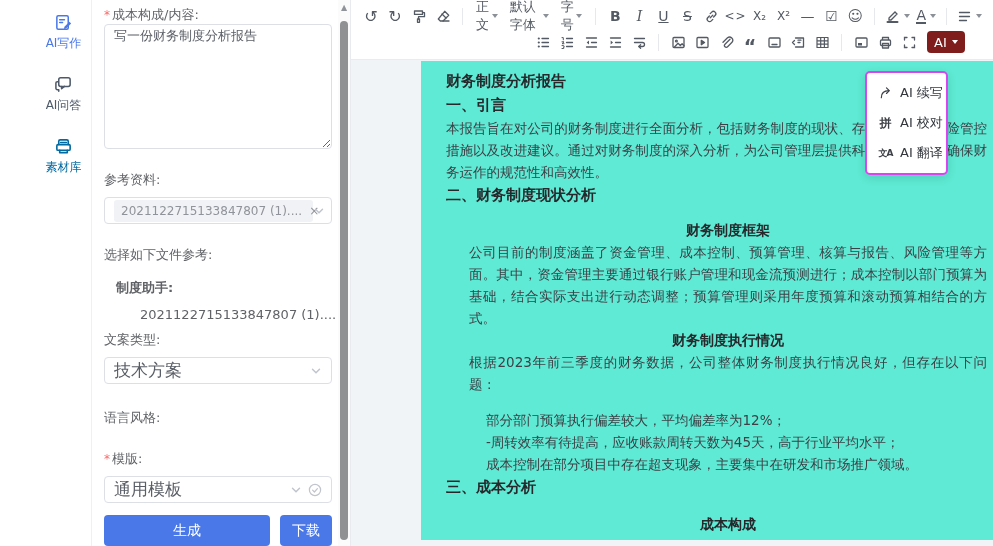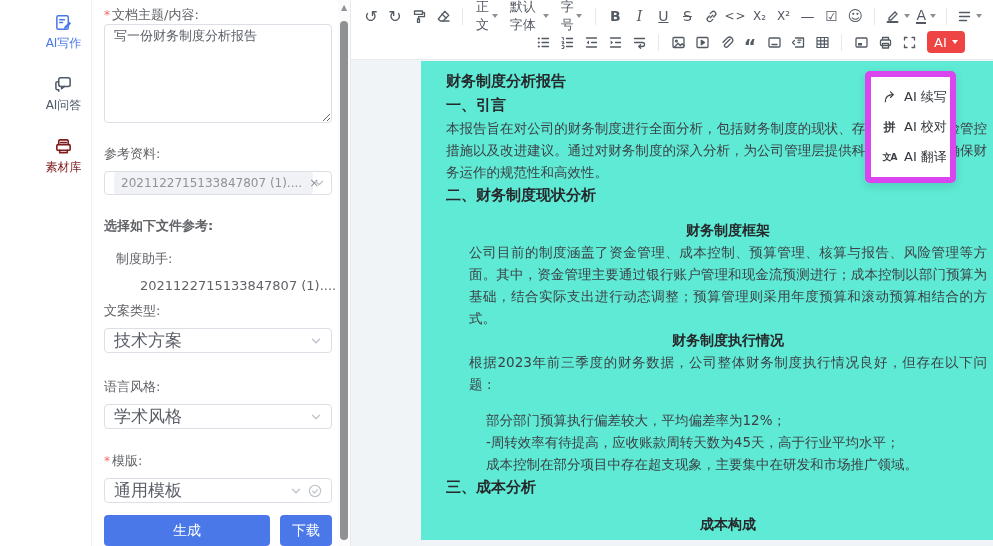--- a/index.html
+++ b/index.html
@@ -17,21 +17,21 @@
   
   .panel{width:246px;flex:0 0 246px;padding:6px 6px 0 12px;box-sizing:border-box;display:flex;flex-direction:column;background:#fff;}
   .flabel{font-size:13px;color:#606266;line-height:18px;display:flex;align-items:center;gap:2px;}
   .star{color:#f56c6c;font-size:12px;}
   textarea.topic{height:140px;border:1px solid #dcdfe6;border-radius:4px;padding:1px 9px;font-size:13px;color:#5a5e66;font-family:inherit;resize:vertical;outline:none;box-sizing:border-box;width:100%;line-height:19px;}
   .sel{margin-top:8px;height:30px;border:1px solid #dcdfe6;border-radius:4px;display:flex;align-items:center;padding:0 9px;justify-content:space-between;background:#fff;cursor:pointer;box-sizing:border-box;}
   .sel .val{font-size:17px;color:#5a5e66;}
   .chev{width:12px;height:12px;color:#c0c4cc;flex:0 0 auto;}
   .tag{background:#f0f2f5;border-radius:3px;height:22px;display:flex;align-items:center;gap:7px;padding:0 7px;font-size:12px;color:#909399;max-width:185px;white-space:nowrap;}
   .tag .x{color:#909399;font-size:12px;cursor:pointer;}
-  .sub-label{margin-left:12px;}
+  .sub-label{margin-left:12px;font-weight:bold;}
   .file-row{display:flex;align-items:center;justify-content:space-between;margin:10px 0 0 0;}
   .file-name{margin-left:36px;font-size:13px;color:#606266;white-space:nowrap;}
   .trash{width:15px;height:15px;color:#f56c6c;cursor:pointer;margin-right:4px;}
   .tpl-icons{display:flex;align-items:center;gap:6px;}
   .circ-ok{width:14px;height:14px;color:#c0c4cc;}
   .btn-row{display:flex;gap:10px;margin-top:12px;border-radius:7px;}
   .btn{background:#4a78e8;color:#fff;border:none;border-radius:4px;height:31px;font-size:14px;font-family:inherit;cursor:pointer;display:flex;align-items:center;justify-content:center;}
   .btn.generate{flex:1;}
   .btn.download{width:52px;flex:0 0 52px;}
   
@@ -46,35 +46,35 @@
   .tb{min-width:24px;height:22px;display:flex;align-items:center;justify-content:center;color:#545a63;font-size:14px;border-radius:3px;cursor:pointer;padding:0 2px;box-sizing:border-box;}
   .tb svg{width:15px;height:15px;}
   .tb.letter{font-size:14px;}
   .tb .ital{font-style:italic;font-family:"DejaVu Serif",serif;}
   .tb .und{text-decoration:underline;}
   .tb .strike{text-decoration:line-through;}
   .sep{width:1px;height:17px;background:#e6e8eb;margin:0 7px;flex:0 0 1px;}
   .tb-select{display:flex;align-items:center;padding:0 6px;height:22px;color:#545a63;font-size:13px;cursor:pointer;border-radius:3px;}
   .caret{width:0;height:0;border-left:3.5px solid transparent;border-right:3.5px solid transparent;border-top:4px solid #8c9097;}
   .tb-drop{display:flex;align-items:center;gap:4px;cursor:pointer;padding:0 3px;height:22px;border-radius:3px;color:#545a63;}
-  .ai-btn{background:#ef4444;color:#fff;border-radius:4px;height:22px;padding:0 7px;display:flex;align-items:center;gap:5px;font-size:13px;cursor:pointer;margin-left:6px;}
+  .ai-btn{background:#7f1d1d;color:#fff;border-radius:4px;height:22px;padding:0 7px;display:flex;align-items:center;gap:5px;font-size:13px;cursor:pointer;margin-left:6px;}
   .ai-btn .caret{border-top-color:#fff;}
   
   .page{position:absolute;left:70px;top:61px;width:582px;bottom:6px;background:#5eead4;box-sizing:border-box;padding:9px 16px 0 25px;overflow:hidden;cursor:text;}
   .doc-title{font-size:15px;font-weight:bold;color:#26282c;line-height:23px;}
   .doc-h2{font-size:15px;font-weight:bold;color:#26282c;line-height:23px;margin-top:1px;}
   .doc-h3{font-size:14px;font-weight:bold;color:#26282c;line-height:22px;text-align:center;}
   .doc-p{font-size:13.5px;color:#3d4147;line-height:22px;text-align:justify;}
   .ind1{margin-left:23px;}
   .ind2{margin-left:40px;}
   .gap12{margin-top:12px;}
   .gap14{margin-top:14px;}
   .gap18{}
   
-  .ai-menu{position:absolute;left:514px;top:71px;width:79px;background:#fff;border:6px solid #d946ef;border-radius:5px;box-shadow:0 3px 10px rgba(0,0,0,.12);padding:5px 0;z-index:9;}
+  .ai-menu{position:absolute;left:514px;top:71px;width:79px;background:#fff;border:2px solid #d946ef;border-radius:5px;box-shadow:0 3px 10px rgba(0,0,0,.12);padding:5px 0;z-index:9;}
   .ai-menu-item{height:30px;display:flex;align-items:center;gap:7px;padding:0 11px;font-size:13px;color:#33373d;cursor:pointer;white-space:nowrap;}
   .ai-menu-item .micon{width:15px;height:15px;display:flex;align-items:center;justify-content:center;color:#3d4147;font-size:12px;font-weight:bold;flex:0 0 15px;}
 </style>
 </head>
 <body>
 
 <div class="nav">
   <div class="nav-item active">
     <span class="nicon">
       <svg viewBox="0 0 20 20" width="19" height="19" fill="none" stroke="currentColor" stroke-width="1.6" stroke-linecap="round" stroke-linejoin="round">
@@ -88,77 +88,71 @@
   <div class="nav-item">
     <span class="nicon">
       <svg viewBox="0 0 20 20" width="19" height="19" fill="none" stroke="currentColor" stroke-width="1.6" stroke-linecap="round" stroke-linejoin="round">
           <rect x="5" y="3" width="12" height="9" rx="2"></rect>
           <path d="M8 12v2.5L11 12"></path>
           <path d="M4 7H3.5A1.5 1.5 0 0 0 2 8.5V14a1.5 1.5 0 0 0 1.5 1.5H5V17"></path>
         </svg>
     </span>
     <span>AI问答</span>
   </div>
-  <div class="nav-item" style="color:#7f1d1d;">
+  <div class="nav-item" style="color:#0369a1;">
     <span class="nicon">
       <svg viewBox="0 0 20 20" width="19" height="19" fill="none" stroke="currentColor" stroke-width="1.7" stroke-linecap="round" stroke-linejoin="round">
           <path d="M5 8V4.5A1.5 1.5 0 0 1 6.5 3h7A1.5 1.5 0 0 1 15 4.5V8"></path>
           <rect x="3" y="8" width="14" height="6" rx="1.2"></rect>
           <path d="M6 14v2.5h8V14"></path>
           <path d="M7 5.8h6"></path>
         </svg>
     </span>
     <span>素材库</span>
   </div>
 </div>
 
 <div class="panel">
   <div class="flabel">
     <span class="star">*</span>
-    <span>文档主题/内容:</span>
+    <span>成本构成/内容:</span>
   </div>
   <textarea class="topic" style="">写一份财务制度分析报告</textarea>
 
   <div class="flabel" style="margin-top:22px;">参考资料:</div>
   <div class="sel">
     <span class="tag">
       <span>2021122715133847807 (1)....</span>
       <span class="x">×</span>
     </span>
     <svg class="chev" viewBox="0 0 12 12" fill="none" stroke="currentColor" stroke-width="1.4" stroke-linecap="round">
         <path d="M2.5 4.2 6 7.8l3.5-3.6"></path>
       </svg>
   </div>
 
-  <div class="flabel" style="margin-top:22px;font-weight:bold;">选择如下文件参考:</div>
+  <div class="flabel" style="margin-top:22px;">选择如下文件参考:</div>
   <div class="flabel sub-label" style="margin-top:15px;">制度助手:</div>
   <div class="file-row">
     <span class="file-name">2021122715133847807 (1)....</span>
     <svg class="trash" viewBox="0 0 15 15" fill="none" stroke="currentColor" stroke-width="1.2" stroke-linecap="round">
         <path d="M2 4h11M5 4V2.6h5V4"></path>
         <path d="M3.3 4l.7 9h7l.7-9"></path>
         <path d="M6 6.5v4M9 6.5v4"></path>
       </svg>
   </div>
 
   <div class="flabel" style="margin-top:9px;">文案类型:</div>
   <div class="sel">
     <span class="val">技术方案</span>
     <svg class="chev" viewBox="0 0 12 12" fill="none" stroke="currentColor" stroke-width="1.4" stroke-linecap="round">
         <path d="M2.5 4.2 6 7.8l3.5-3.6"></path>
       </svg>
   </div>
 
   <div class="flabel" style="margin-top:25px;">语言风格:</div>
-  <div class="sel">
-    <span class="val">学术风格</span>
-    <svg class="chev" viewBox="0 0 12 12" fill="none" stroke="currentColor" stroke-width="1.4" stroke-linecap="round">
-        <path d="M2.5 4.2 6 7.8l3.5-3.6"></path>
-      </svg>
-  </div>
 
   <div class="flabel" style="margin-top:23px;">
     <span class="star">*</span>
     <span>模版:</span>
   </div>
   <div class="sel">
     <span class="val">通用模板</span>
     <span class="tpl-icons">
       <svg class="chev" viewBox="0 0 12 12" fill="none" stroke="currentColor" stroke-width="1.4" stroke-linecap="round">
           <path d="M2.5 4.2 6 7.8l3.5-3.6"></path>

